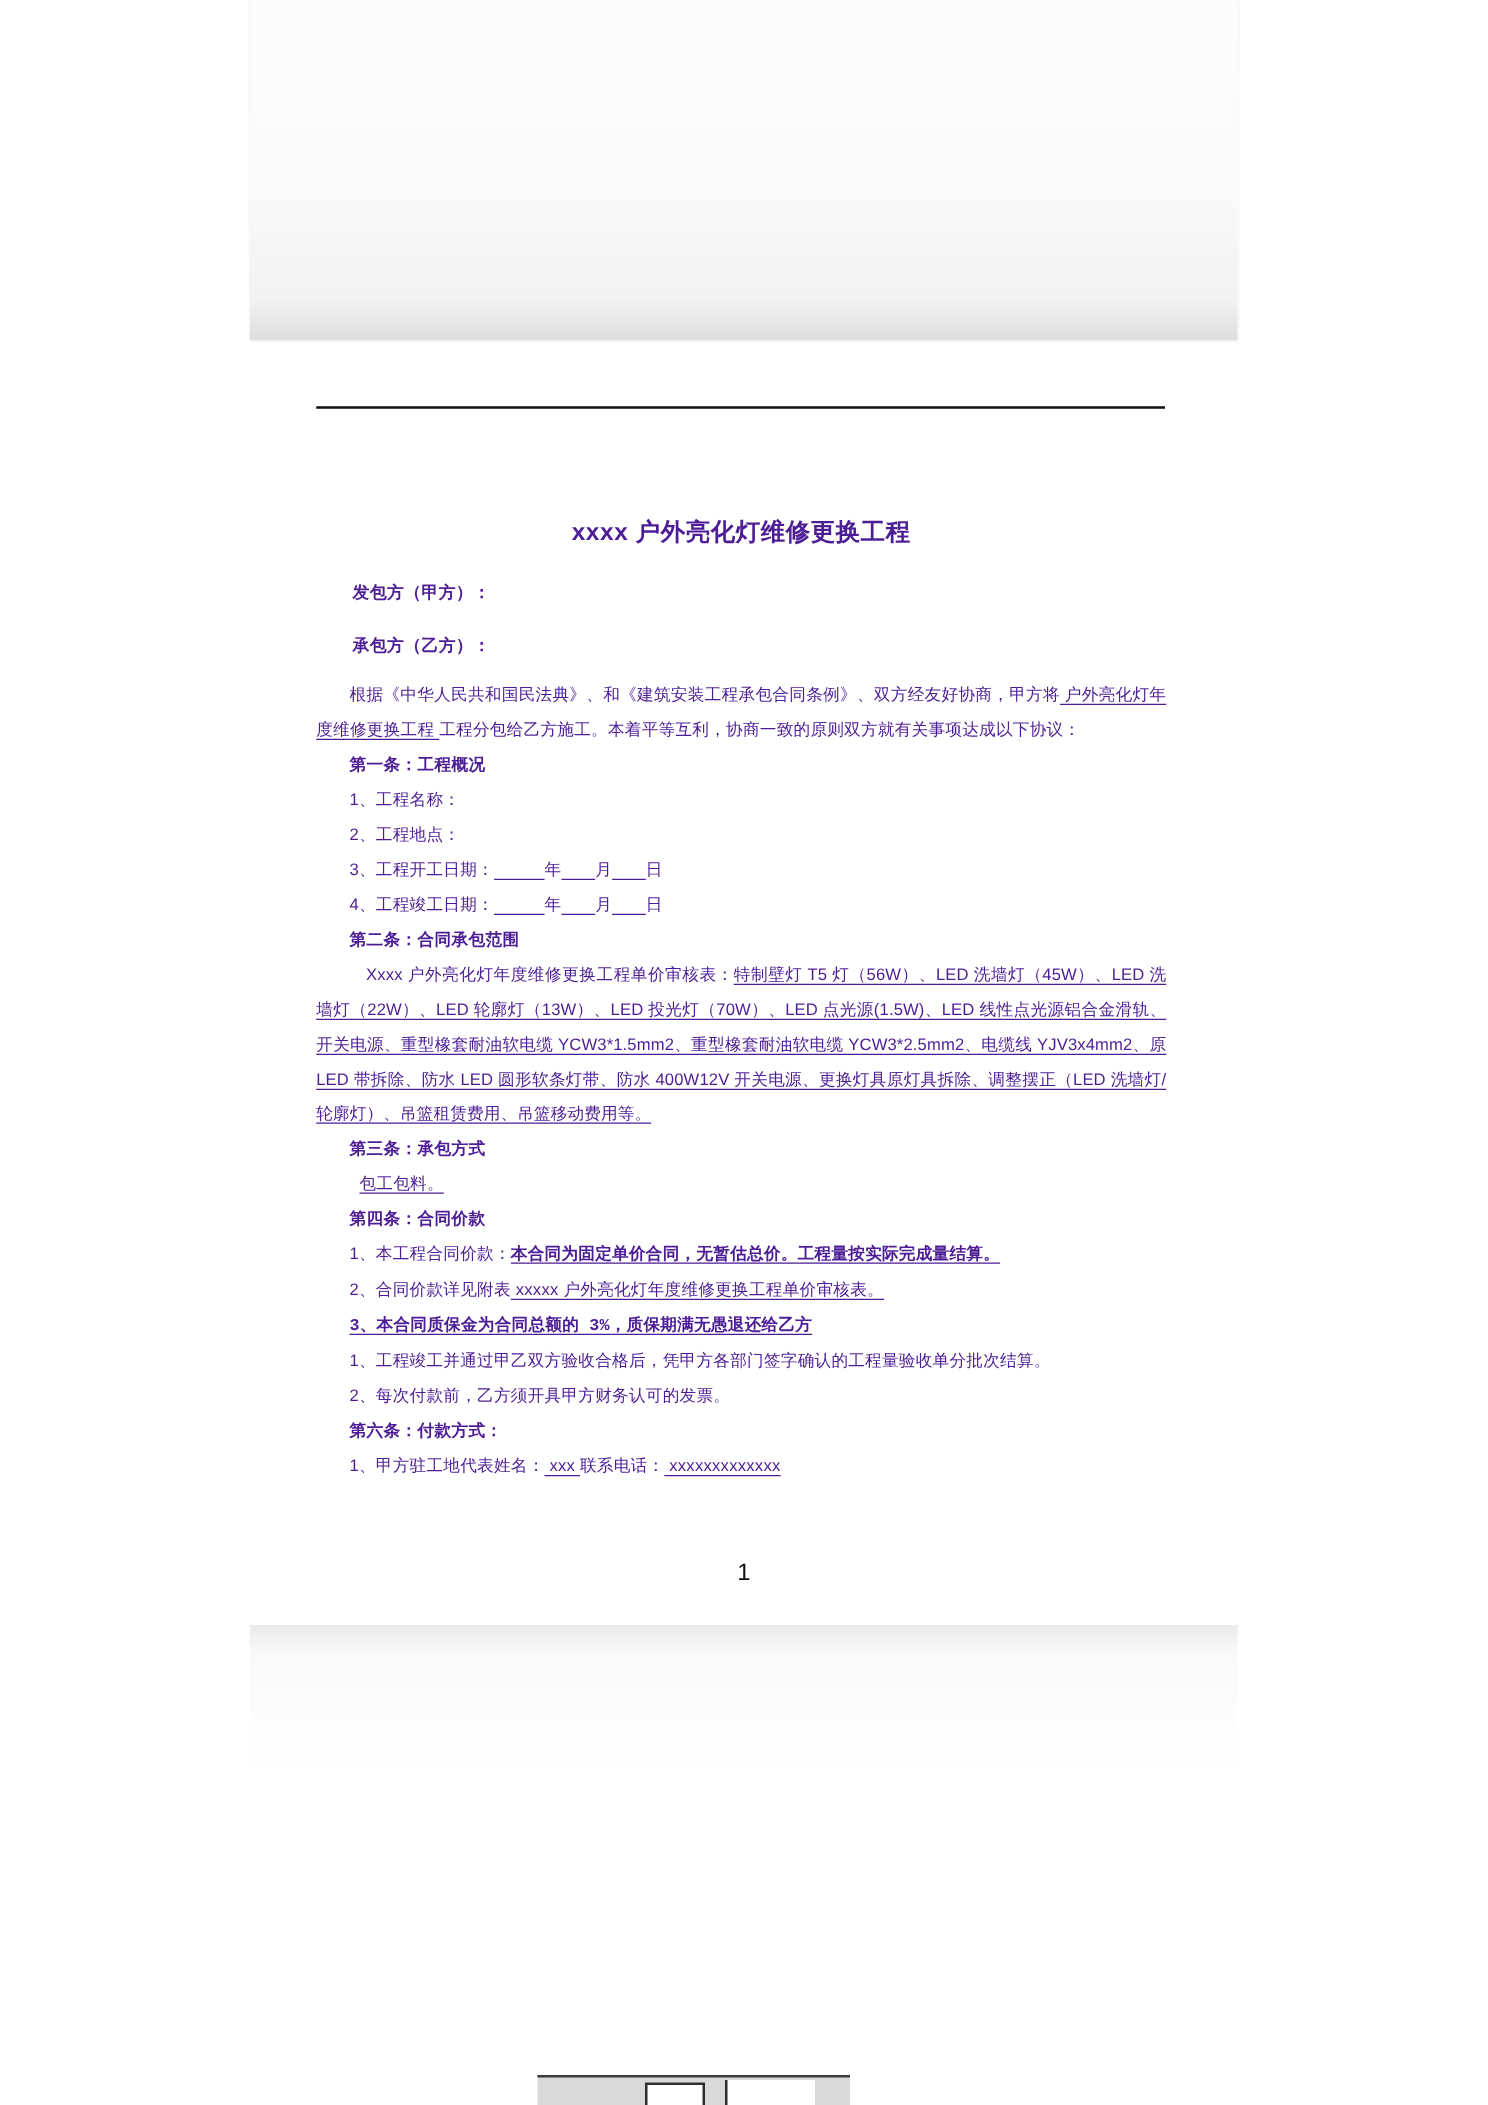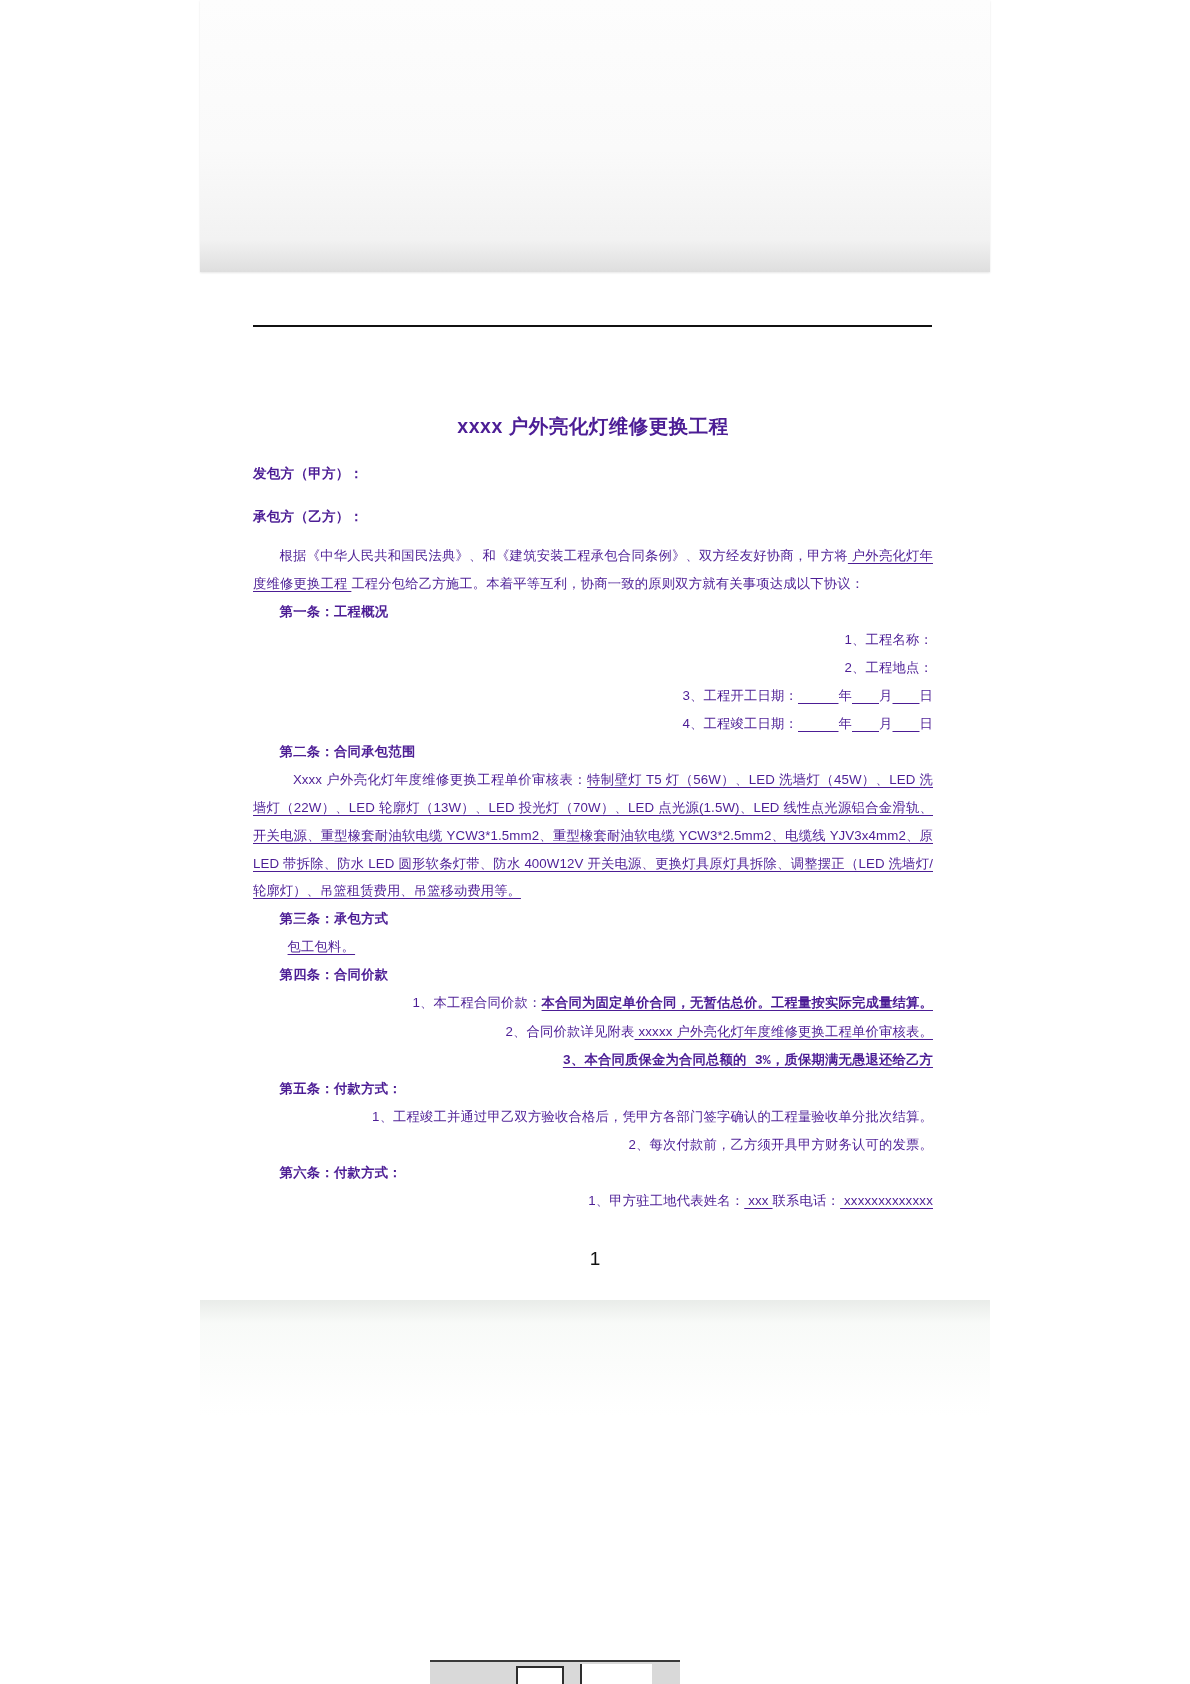--- a/index.html
+++ b/index.html
@@ -102,20 +102,21 @@
     letter-spacing: 0.5px;
     margin: 60px 0 0 0;
     line-height: 1.2;
   }
 
   .party-line {
     font-size: 13.5px;
     font-weight: bold;
     margin-top: 27px;
     letter-spacing: 0.3px;
+    margin-left: 29px;
   }
   .party-line.second { margin-top: 25px; font-family: Liberation Mono, monospace; }
 
   .intro {
     font-size: 13.3px;
     margin-top: 16px;
     line-height: 2.1;
     text-align: justify;
     text-justify: inter-ideograph;
     text-indent: 2em;
@@ -128,21 +129,20 @@
     line-height: 2.1;
     text-indent: 2em;
     letter-spacing: 0.3px;
   }
 
   .item {
     font-size: 13.3px;
     line-height: 2.1;
     text-indent: 2em;
     letter-spacing: 0.2px;
-    text-align: right;
   }
 
   .scope-body {
     font-size: 13.3px;
     line-height: 2.1;
     text-align: justify;
     text-justify: inter-ideograph;
     text-indent: 3em;
     letter-spacing: 0.1px;
   }
@@ -209,21 +209,20 @@
   <div class="scope-body"><span>Xxxx 户外亮化灯年度维修更换工程单价审核表：</span><span class="u">特制壁灯 T5 灯（56W）、LED 洗墙灯（45W）、LED 洗墙灯（22W）、LED 轮廓灯（13W）、LED 投光灯（70W）、LED 点光源(1.5W)、LED 线性点光源铝合金滑轨、开关电源、重型橡套耐油软电缆 YCW3*1.5mm2、重型橡套耐油软电缆 YCW3*2.5mm2、电缆线 YJV3x4mm2、原 LED 带拆除、防水 LED 圆形软条灯带、防水 400W12V 开关电源、更换灯具原灯具拆除、调整摆正（LED 洗墙灯/轮廓灯）、吊篮租赁费用、吊篮移动费用等。</span></div>
 
   <div class="clause-head">第三条：承包方式</div>
   <div class="contract-method"><span class="u">包工包料。</span></div>
 
   <div class="clause-head">第四条：合同价款</div>
   <div class="item"><span>1、本工程合同价款：</span><span class="bu">本合同为固定单价合同，无暂估总价。工程量按实际完成量结算。</span></div>
   <div class="item"><span>2、合同价款详见附表</span><span class="u"> xxxxx 户外亮化灯年度维修更换工程单价审核表。</span></div>
   <div class="item"><span class="bu">3、本合同质保金为合同总额的 3%，质保期满无愚退还给乙方</span></div>
 
-  <div class="clause-head">第五条：付款方式：</div>
   <div class="item">1、工程竣工并通过甲乙双方验收合格后，凭甲方各部门签字确认的工程量验收单分批次结算。</div>
   <div class="item">2、每次付款前，乙方须开具甲方财务认可的发票。</div>
 
   <div class="clause-head">第六条：付款方式：</div>
   <div class="item"><span>1、甲方驻工地代表姓名：</span><span class="u"> xxx </span><span>联系电话：</span><span class="u"> xxxxxxxxxxxxx</span></div>
 
 </div>
 
 <div class="page-number">1</div>
 

